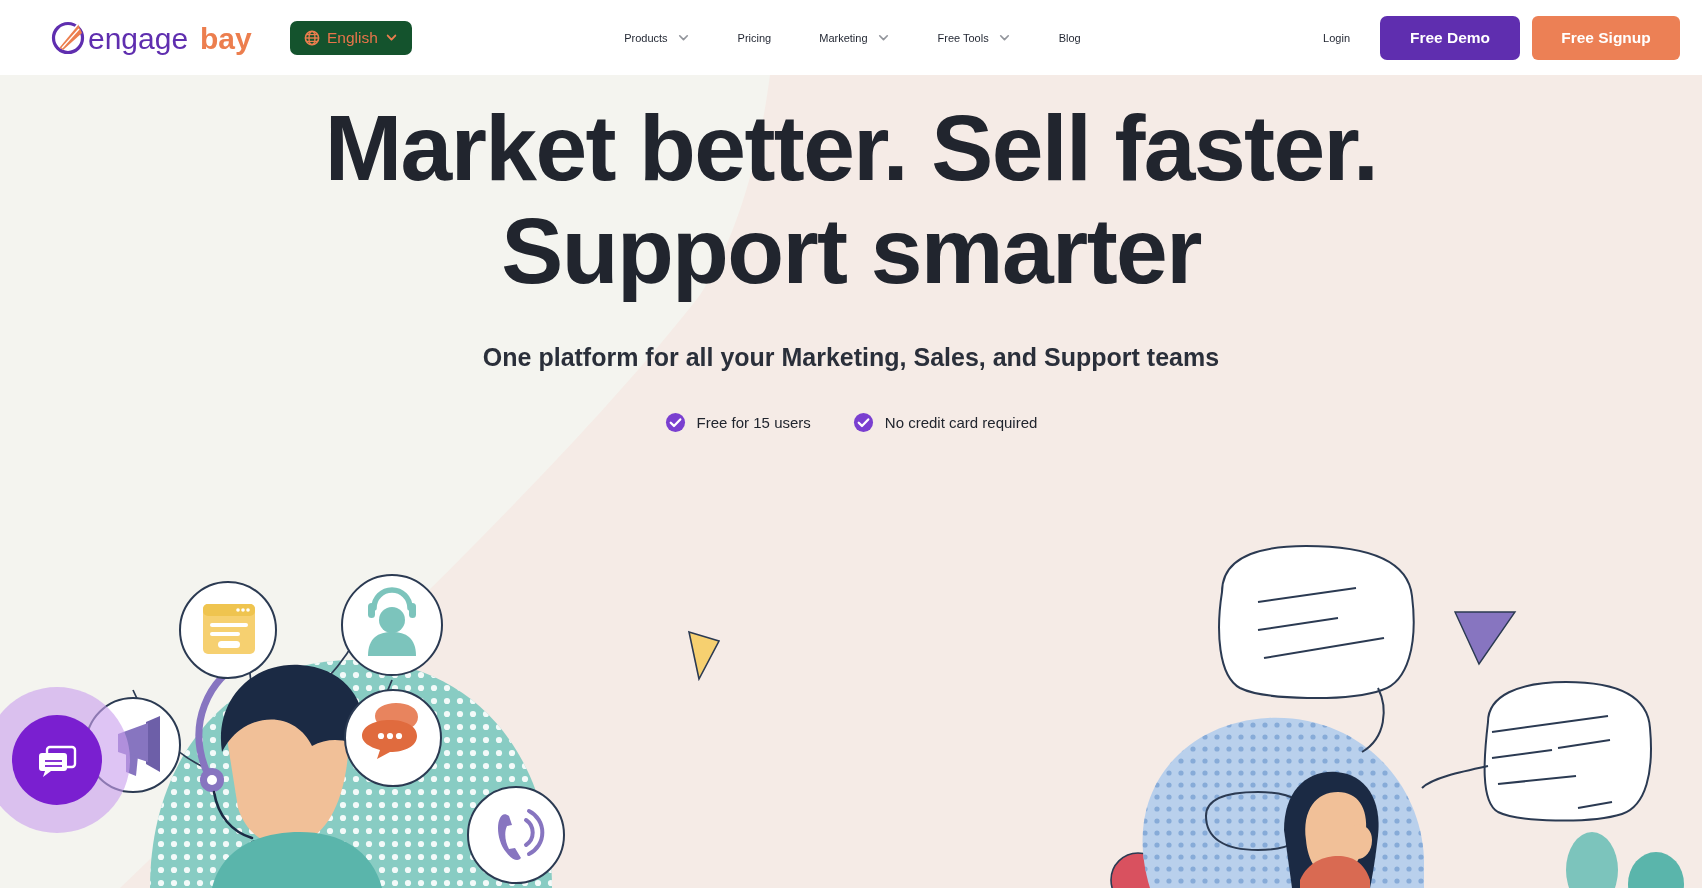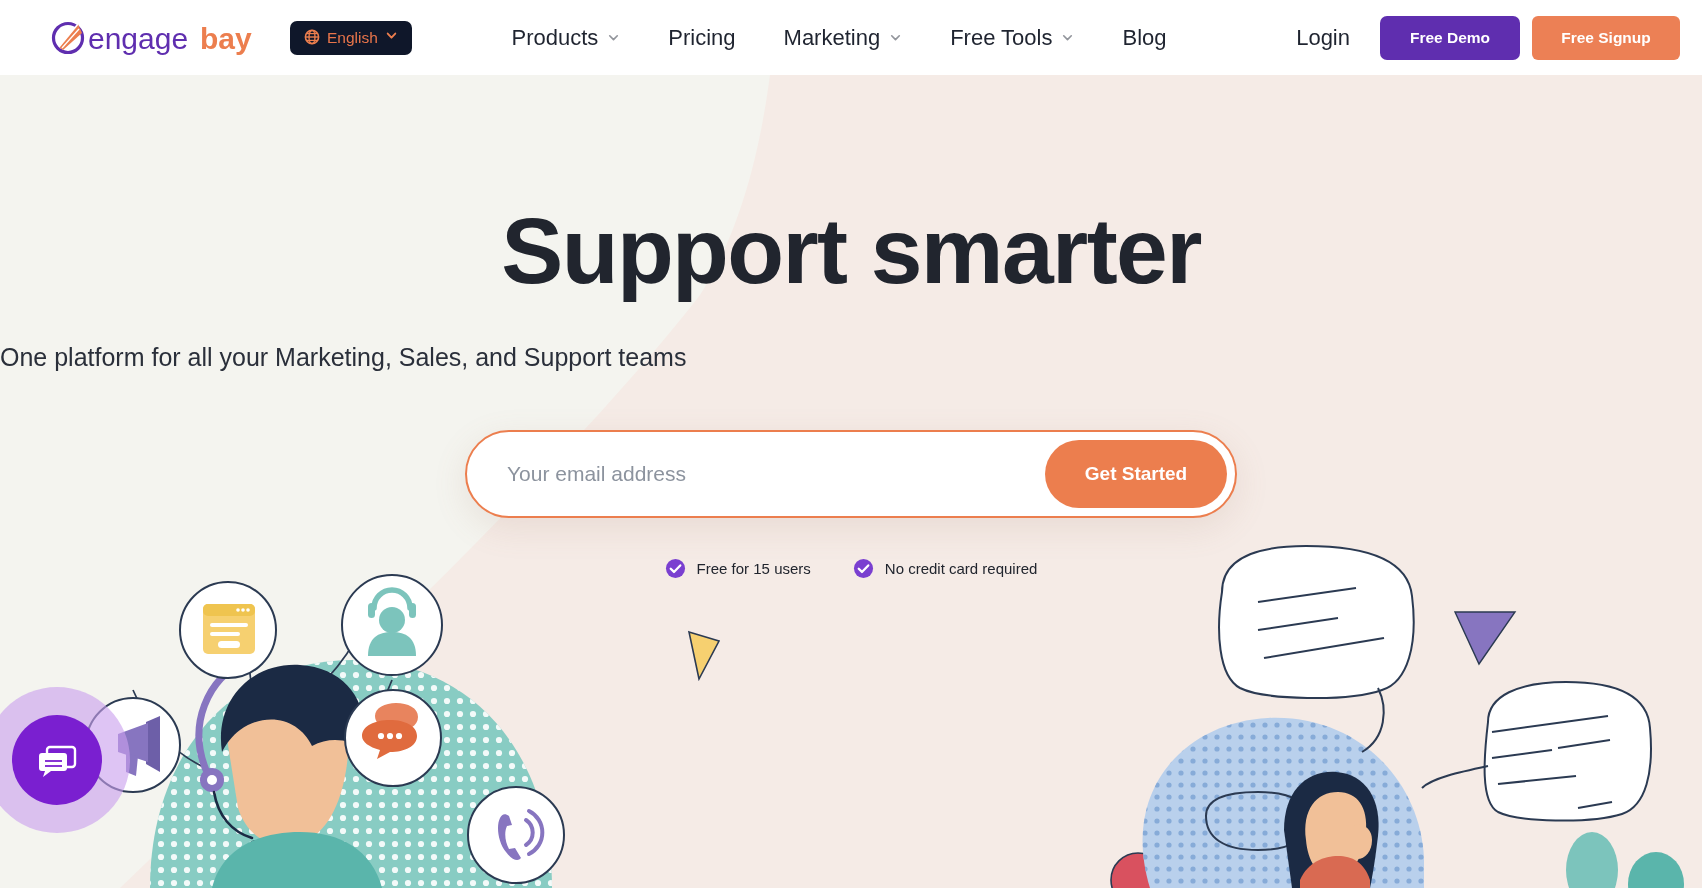--- a/index.html
+++ b/index.html
@@ -18,34 +18,34 @@
   
   .navbar {
     position:absolute; top:0; left:0; width:1702px; height:75px;
     background:#FFFFFF; z-index:50;
     display:flex; align-items:center;
     padding:0 22px 0 48px;
   }
   .brand { display:flex; align-items:center; gap:14px; flex:0 0 auto; }
   .logo-wrap { display:flex; align-items:center;text-align:right; }
   .lang-pill {
-    display:flex; gap:7px;
-    background:#0f172a; border-radius:7px;
+    display:flex; align-items:center; gap:7px;
+    background:#14532d; border-radius:7px;
     padding:8px 14px; cursor:pointer;
   }
   .lang-pill .lbl { color:#E8744A; font-size:15.5px; }
   .globe { width:16px; height:16px; display:block; }
   .chev-o { width:13px; height:13px; display:block; }
 
   .nav-main {
     flex:1; display:flex; align-items:center; justify-content:center; gap:0;
   }
   .nav-item {
     display:flex; align-items:center; gap:9px;
-    font-size:22px; color:#1F2430; cursor:pointer;
+    font-size:11px; color:#1F2430; cursor:pointer;
     padding:0 24px; white-space:nowrap;
   }
   .chev-g { width:13px; height:13px; display:block; opacity:.55; }
 
   .nav-right { display:flex; align-items:center; gap:0; flex:0 0 auto; }
   .nav-right .nav-item { padding:0 30px; }
   .btn {
     border:none; border-radius:7px; color:#fff;
     font-size:15.5px; font-weight:bold; cursor:pointer;
     font-family:"Liberation Sans", sans-serif;
@@ -55,22 +55,22 @@
   .btn-signup { background:#EC8055; width:148px; margin-left:12px;border-radius:6px; }
 
   
   .hero { position:absolute; top:75px; left:0; width:1702px; z-index:10; }
   .headline {
     text-align:center; color:#21252E;
     font-size:93px; line-height:1.11; font-weight:bold;
     letter-spacing:-1.6px; padding-top:22px;
   }
   .subhead {
-    color:#2A2F3A;
-    font-size:25px; margin-top:40px; font-weight:normal;
+    text-align:center; color:#2A2F3A;
+    font-size:25px; margin-top:40px; font-weight:bold;
   }
 
   
   .form-wrap { display:flex; justify-content:center; margin-top:58px; }
   .email-form {
     width:772px; height:88px; background:#fff;
     border:2.5px solid #EC7E4E; border-radius:48px;
     display:flex; align-items:center; padding:0 8px 0 40px;
     box-shadow:0 10px 34px rgba(160,120,100,.14);
   }
@@ -181,31 +181,25 @@
     <div class="nav-item">
       <span>Login</span>
     </div>
     <button class="btn btn-demo">Free Demo</button>
     <button class="btn btn-signup">Free Signup</button>
   </div>
 </div>
 
 <div class="hero">
   <h1 class="headline">
-    <br>
+    <span>Market better. Sell faster.</span><br>
     <span>Support smarter</span>
   </h1>
   <p class="subhead">One platform for all your Marketing, Sales, and Support teams</p>
 
-  <div class="form-wrap">
-    <form class="email-form">
-      <input class="email-input" type="text" placeholder="Your email address" style="">
-      <button class="btn-start">Get Started</button>
-    </form>
-  </div>
 
   <div class="badges">
     <div class="badge">
       <svg class="check" viewBox="0 0 22 22">
         <circle cx="11" cy="11" r="10" fill="#7A3FD0"></circle>
         <path d="M6 11.3 L9.4 14.6 L16 7.8" fill="none" stroke="#fff" stroke-width="2.4" stroke-linecap="round" stroke-linejoin="round"></path>
       </svg>
       <span>Free for 15 users</span>
     </div>
     <div class="badge">

